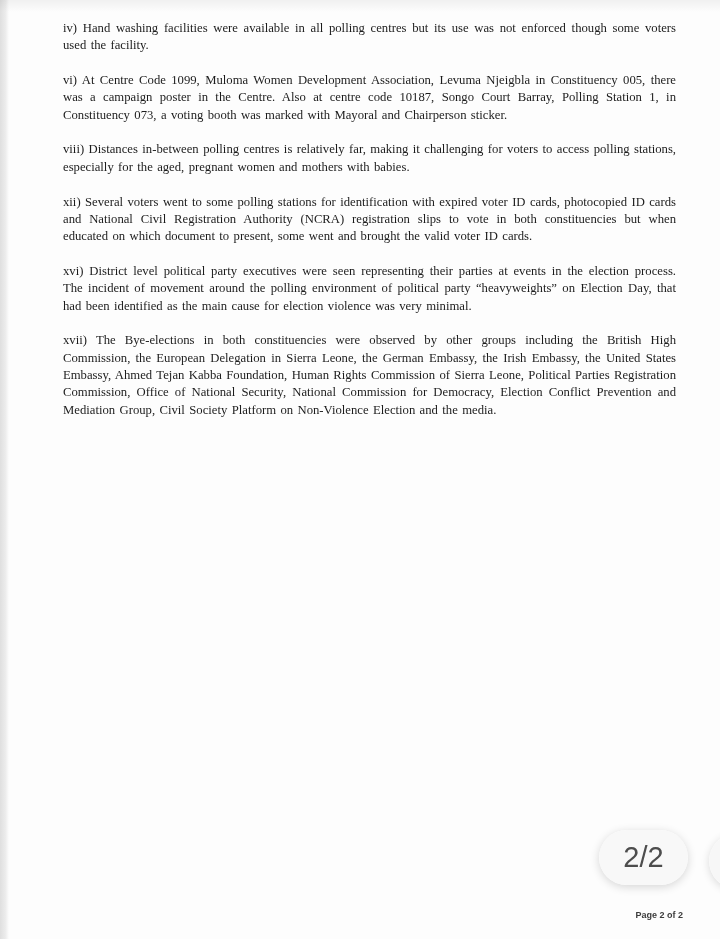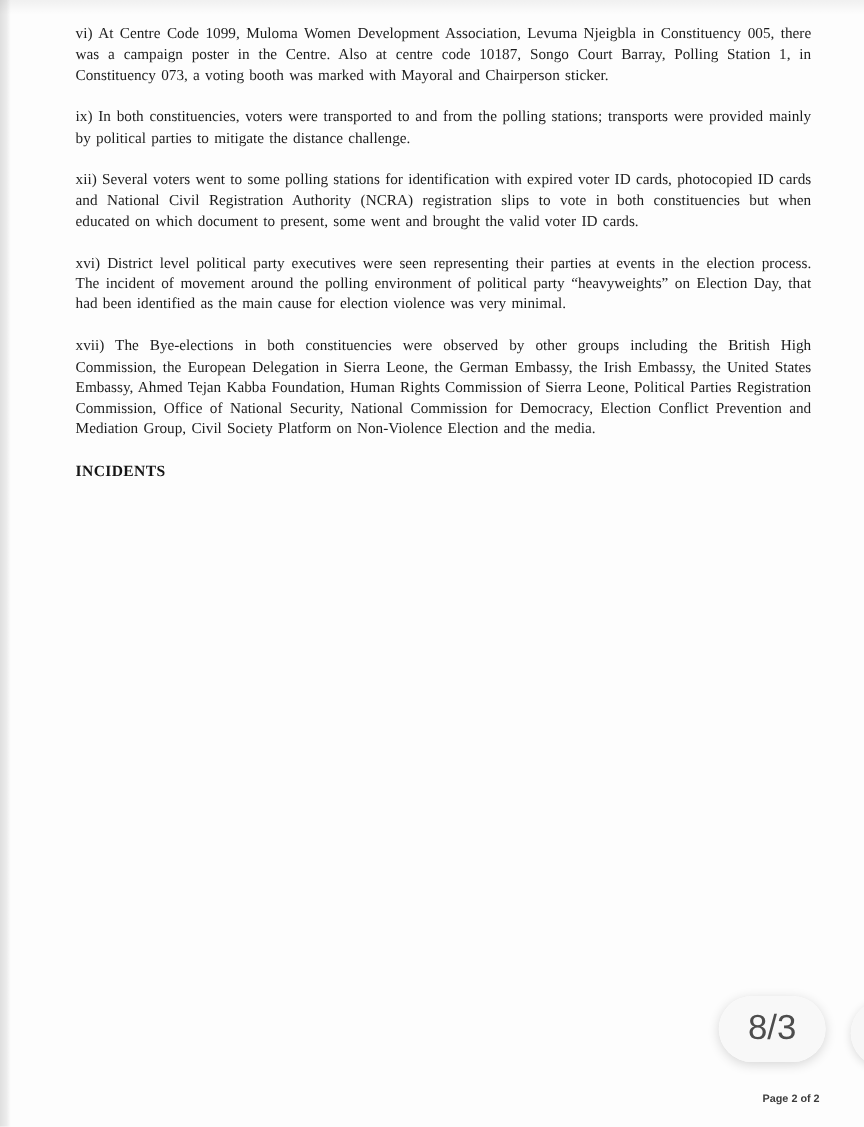--- a/index.html
+++ b/index.html
@@ -58,27 +58,27 @@
     padding-left: 45px;
   }
 </style>
 </head>
 <body>
 
 <div class="edge-left"></div>
 <div class="edge-top"></div>
 
 <div class="content">
+  <p>iv) Hand washing facilities were available in all polling centres but its use was not enforced though some voters used the facility.</p>
   <p>vi) At Centre Code 1099, Muloma Women Development Association, Levuma Njeigbla in Constituency 005, there was a campaign poster in the Centre. Also at centre code 10187, Songo Court Barray, Polling Station 1, in Constituency 073, a voting booth was marked with Mayoral and Chairperson sticker.</p>
-  <p>ix) In both constituencies, voters were transported to and from the polling stations; transports were provided mainly by political parties to mitigate the distance challenge.</p>
+  <p>viii) Distances in-between polling centres is relatively far, making it challenging for voters to access polling stations, especially for the aged, pregnant women and mothers with babies.</p>
   <p>xii) Several voters went to some polling stations for identification with expired voter ID cards, photocopied ID cards and National Civil Registration Authority (NCRA) registration slips to vote in both constituencies but when educated on which document to present, some went and brought the valid voter ID cards.</p>
   <p>xvi) District level political party executives were seen representing their parties at events in the election process. The incident of movement around the polling environment of political party “heavyweights” on Election Day, that had been identified as the main cause for election violence was very minimal.</p>
   <p>xvii) The Bye-elections in both constituencies were observed by other groups including the British High Commission, the European Delegation in Sierra Leone, the German Embassy, the Irish Embassy, the United States Embassy, Ahmed Tejan Kabba Foundation, Human Rights Commission of Sierra Leone, Political Parties Registration Commission, Office of National Security, National Commission for Democracy, Election Conflict Prevention and Mediation Group, Civil Society Platform on Non-Violence Election and the media.</p>
-  <h2 class="incidents-heading">INCIDENTS</h2>
 </div>
 
 <div class="page-indicator">
-  <span>8/3</span>
+  <span>2/2</span>
 </div>
 
 <div class="scroll-thumb"></div>
 
 <div class="page-footer">Page 2 of 2</div>
 
 </body></html>

